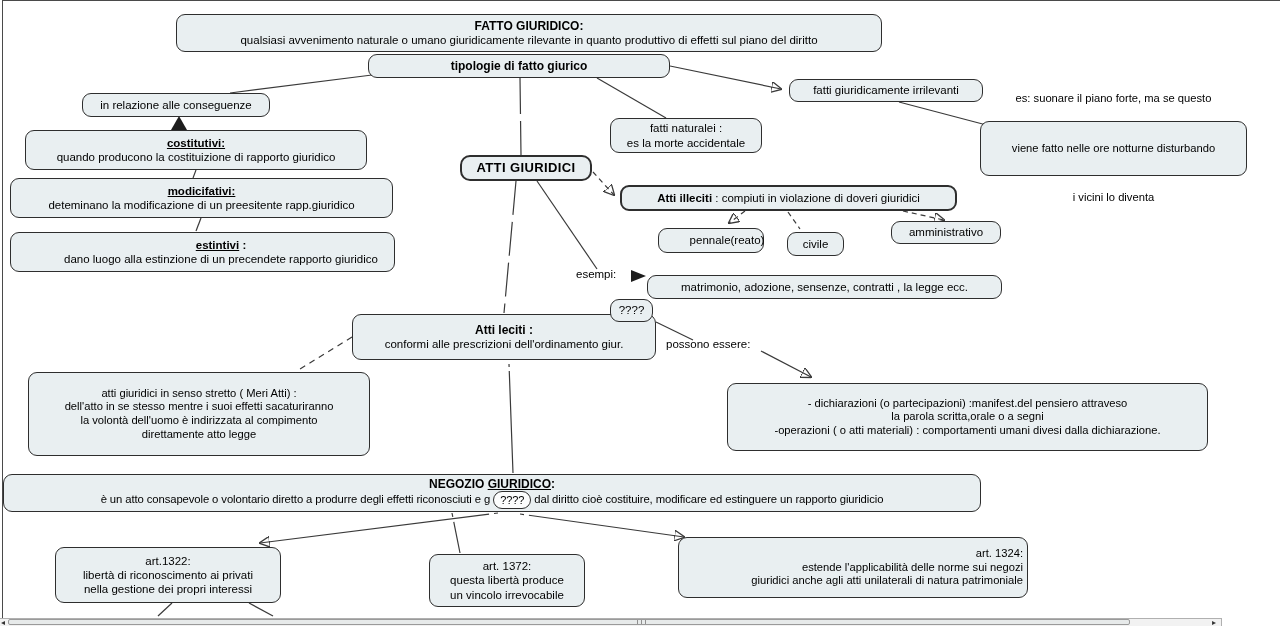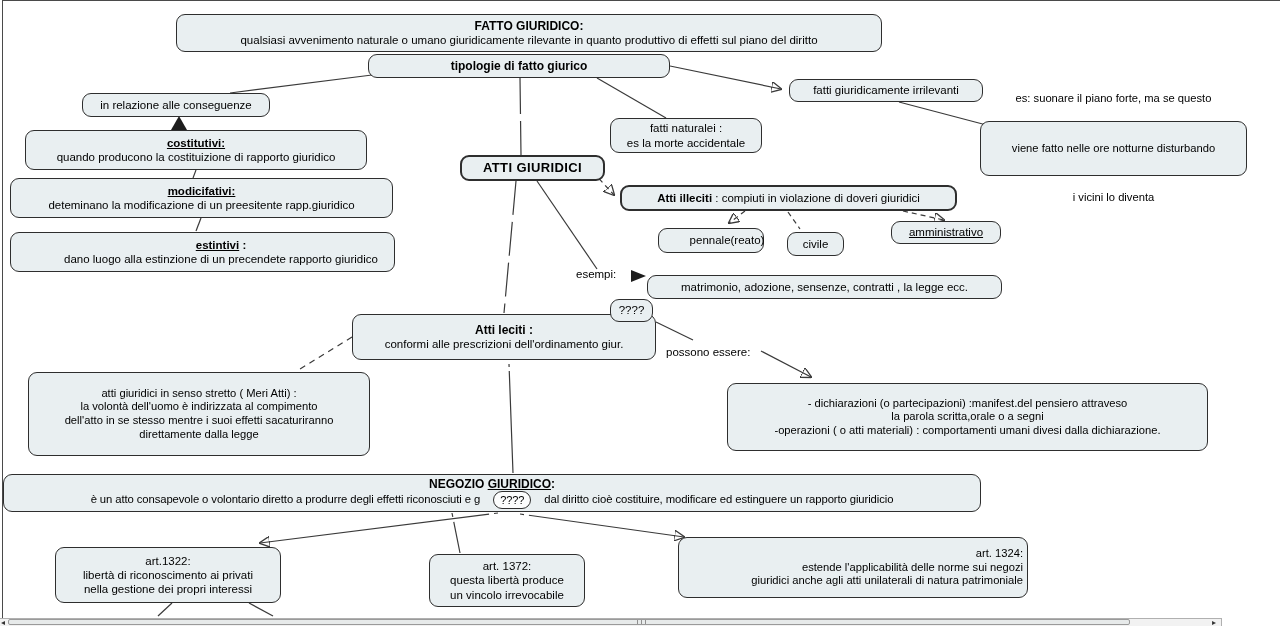--- a/index.html
+++ b/index.html
@@ -13,21 +13,21 @@
   .node{position:absolute;background:#e9eff1;border:1.4px solid #2e2e2e;border-radius:9px;
         display:flex;flex-direction:column;align-items:center;justify-content:center;
         text-align:center;font-size:11.5px;line-height:1.22;box-sizing:border-box;
         padding:1px 4px;white-space:nowrap;z-index:2;}
   .node.small{font-size:11.2px;}
   .thick{border-width:2px;}
   .b{font-weight:bold;}
   .bu{font-weight:bold;text-decoration:underline;}
   .t12{font-size:12px;}
   .lbl{position:absolute;z-index:2;font-size:11.5px;white-space:nowrap;}
-  .row{display:flex;align-items:center;gap:13px;}
+  .row{display:flex;align-items:center;gap:3px;}
   .oval{border:1.2px solid #2e2e2e;border-radius:10px;background:#fcfdfd;
         padding:0 6px;font-size:11px;line-height:16px;white-space:nowrap;}
   
   .hscroll{position:absolute;left:0;top:618px;width:1222px;height:8px;background:#f2f2f2;
            border-top:1px solid #b0b0b0;border-right:1px solid #b0b0b0;box-sizing:border-box;z-index:3;}
   .hthumb{position:absolute;left:8px;top:619px;width:1122px;height:6px;background:#e7eaea;
           border:1px solid #9a9a9a;border-radius:2px;box-sizing:border-box;z-index:4;}
   .hgrip{position:absolute;top:620px;width:1px;height:4px;background:#8f8f8f;z-index:5;}
   .sb-arrow{position:absolute;z-index:5;font-size:8px;line-height:8px;color:#333;}
 </style>
@@ -109,64 +109,64 @@
   <div class="node" style="left:789px;top:79px;width:194px;height:23px;">
     <div>fatti giuridicamente irrilevanti</div>
   </div>
 
   <div class="node small" style="left:980px;top:121px;width:267px;height:55px;gap:36px;">
     <div>es: suonare il piano forte, ma se questo</div>
     <div>viene fatto nelle ore notturne disturbando</div>
     <div>i vicini lo diventa</div>
   </div>
 
-  <div class="node thick" style="left:460px;top:155px;width:145px;height:26px;">
+  <div class="node thick" style="left:460px;top:155px;width:132px;height:26px;border-radius:10px;">
     <div class="b" style="font-size:13px;letter-spacing:.4px;">ATTI GIURIDICI</div>
   </div>
 
   <div class="node thick" style="left:620px;top:185px;width:337px;height:26px;">
     <div>
       <span class="b">Atti illeciti</span><span> : compiuti in violazione di doveri giuridici</span>
     </div>
   </div>
 
   <div class="node" style="left:658px;top:228px;width:106px;height:25px;padding-left:36px;">
     <div>pennale(reato)</div>
   </div>
 
   <div class="node" style="left:787px;top:232px;width:57px;height:24px;">
     <div>civile</div>
   </div>
 
-  <div class="node" style="left:891px;top:221px;width:110px;height:23px;text-decoration:underline;">
+  <div class="node" style="left:891px;top:221px;width:110px;height:23px;">
     <div>amministrativo</div>
   </div>
 
   <div class="lbl" style="left:576px;top:268px;text-align:right;">esempi:</div>
 
   <div class="node" style="left:647px;top:275px;width:355px;height:24px;">
     <div>matrimonio, adozione, sensenze, contratti , la legge ecc.</div>
   </div>
 
   <div class="node" style="left:610px;top:299px;width:43px;height:23px;z-index:3;">
     <div>????</div>
   </div>
 
   <div class="node" style="left:352px;top:314px;width:304px;height:46px;">
     <div class="b t12">Atti leciti :</div>
     <div>conformi alle prescrizioni dell'ordinamento giur.</div>
   </div>
 
-  <div class="lbl" style="left:666px;top:346px;">possono essere:</div>
+  <div class="lbl" style="left:666px;top:338px;">possono essere:</div>
 
   <div class="node small" style="left:28px;top:372px;width:342px;height:84px;">
     <div>atti giuridici in senso stretto ( Meri Atti) :</div>
+    <div>dell'atto in se stesso mentre i suoi effetti sacaturiranno</div>
     <div>la volontà dell'uomo è indirizzata al compimento</div>
-    <div>dell'atto in se stesso mentre i suoi effetti sacaturiranno</div>
-    <div>direttamente dalla legge</div>
+    <div>direttamente atto legge</div>
   </div>
 
   <div class="node small" style="left:727px;top:383px;width:481px;height:68px;">
     <div>- dichiarazioni (o partecipazioni) :manifest.del pensiero attraveso</div>
     <div>la parola scritta,orale o a segni</div>
     <div>-operazioni ( o atti materiali) : comportamenti umani divesi dalla dichiarazione.</div>
   </div>
 
   <div class="node" style="left:3px;top:474px;width:978px;height:38px;">
     <div>

